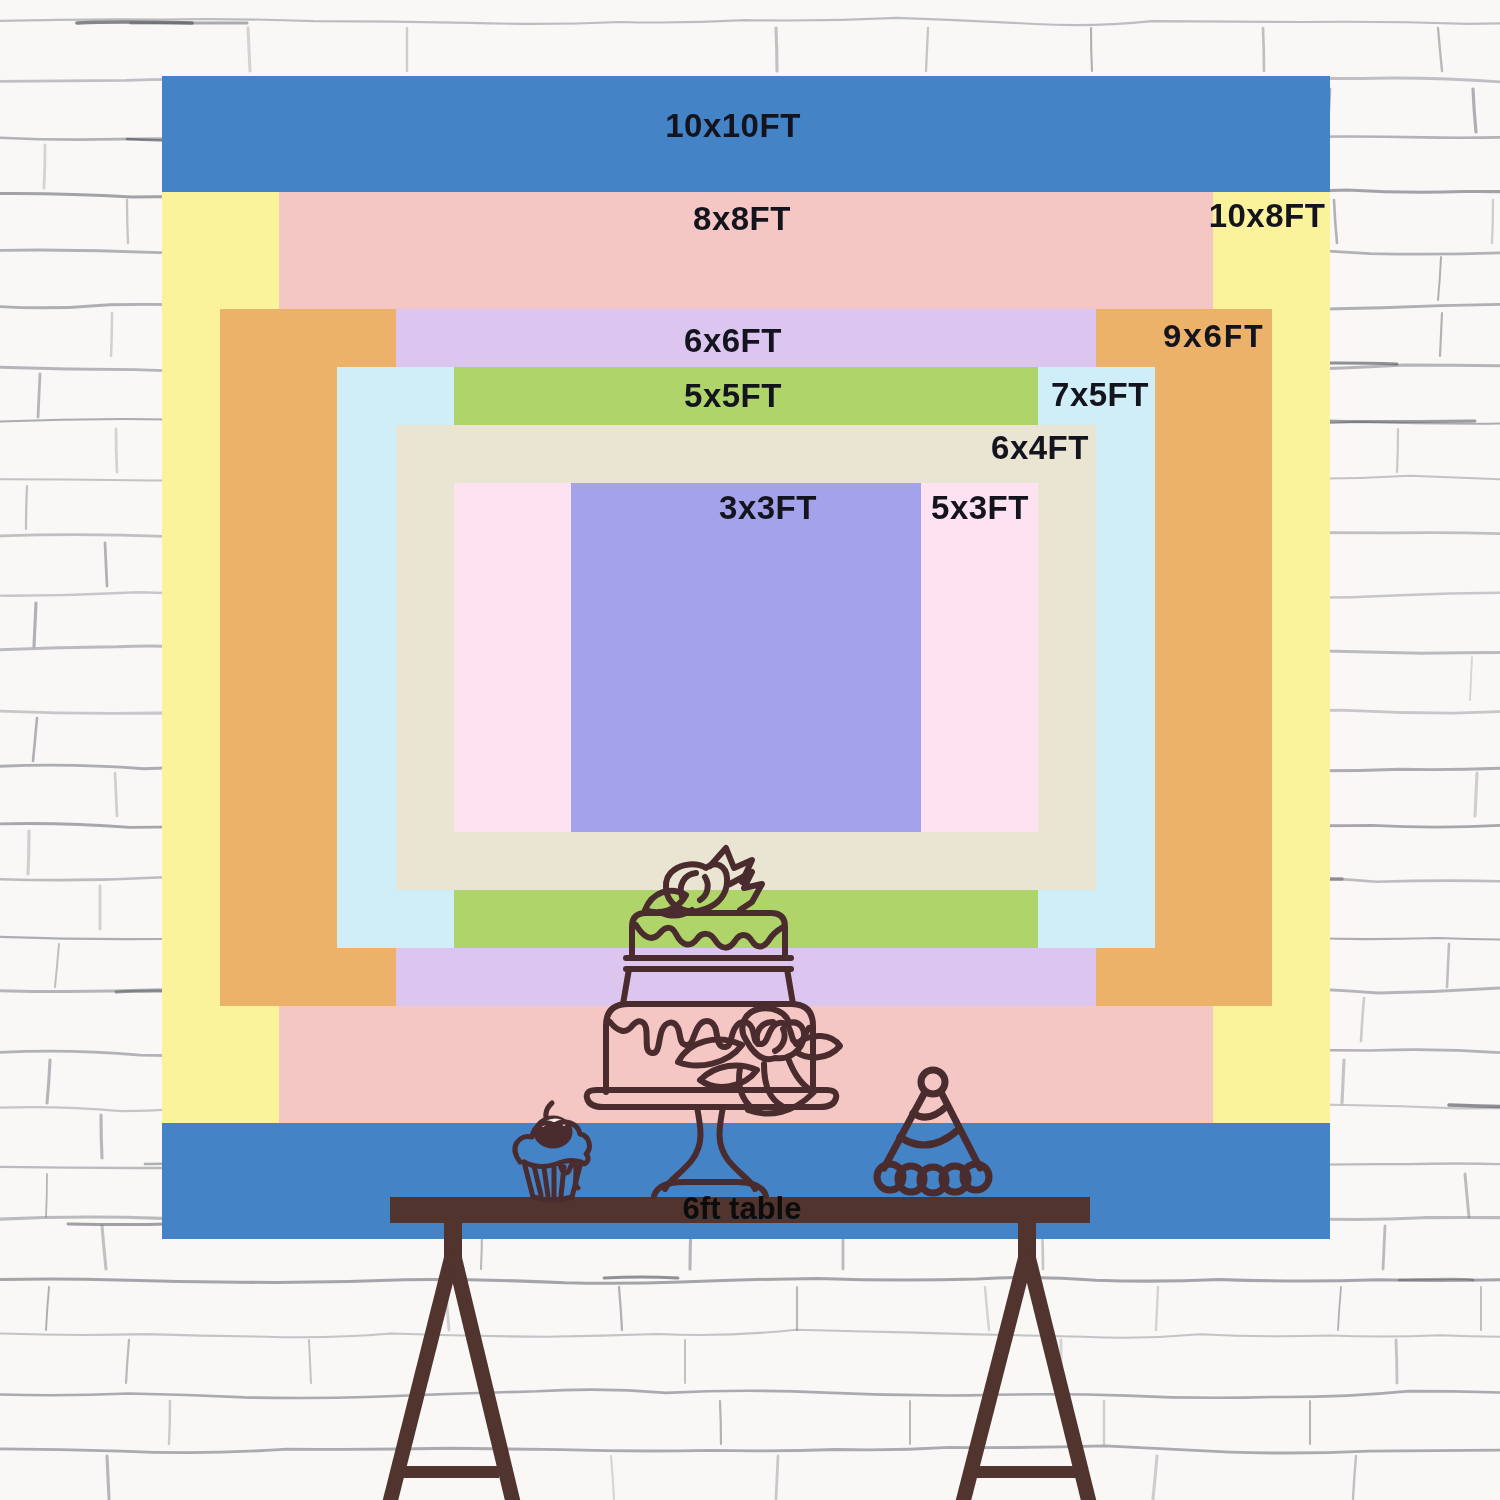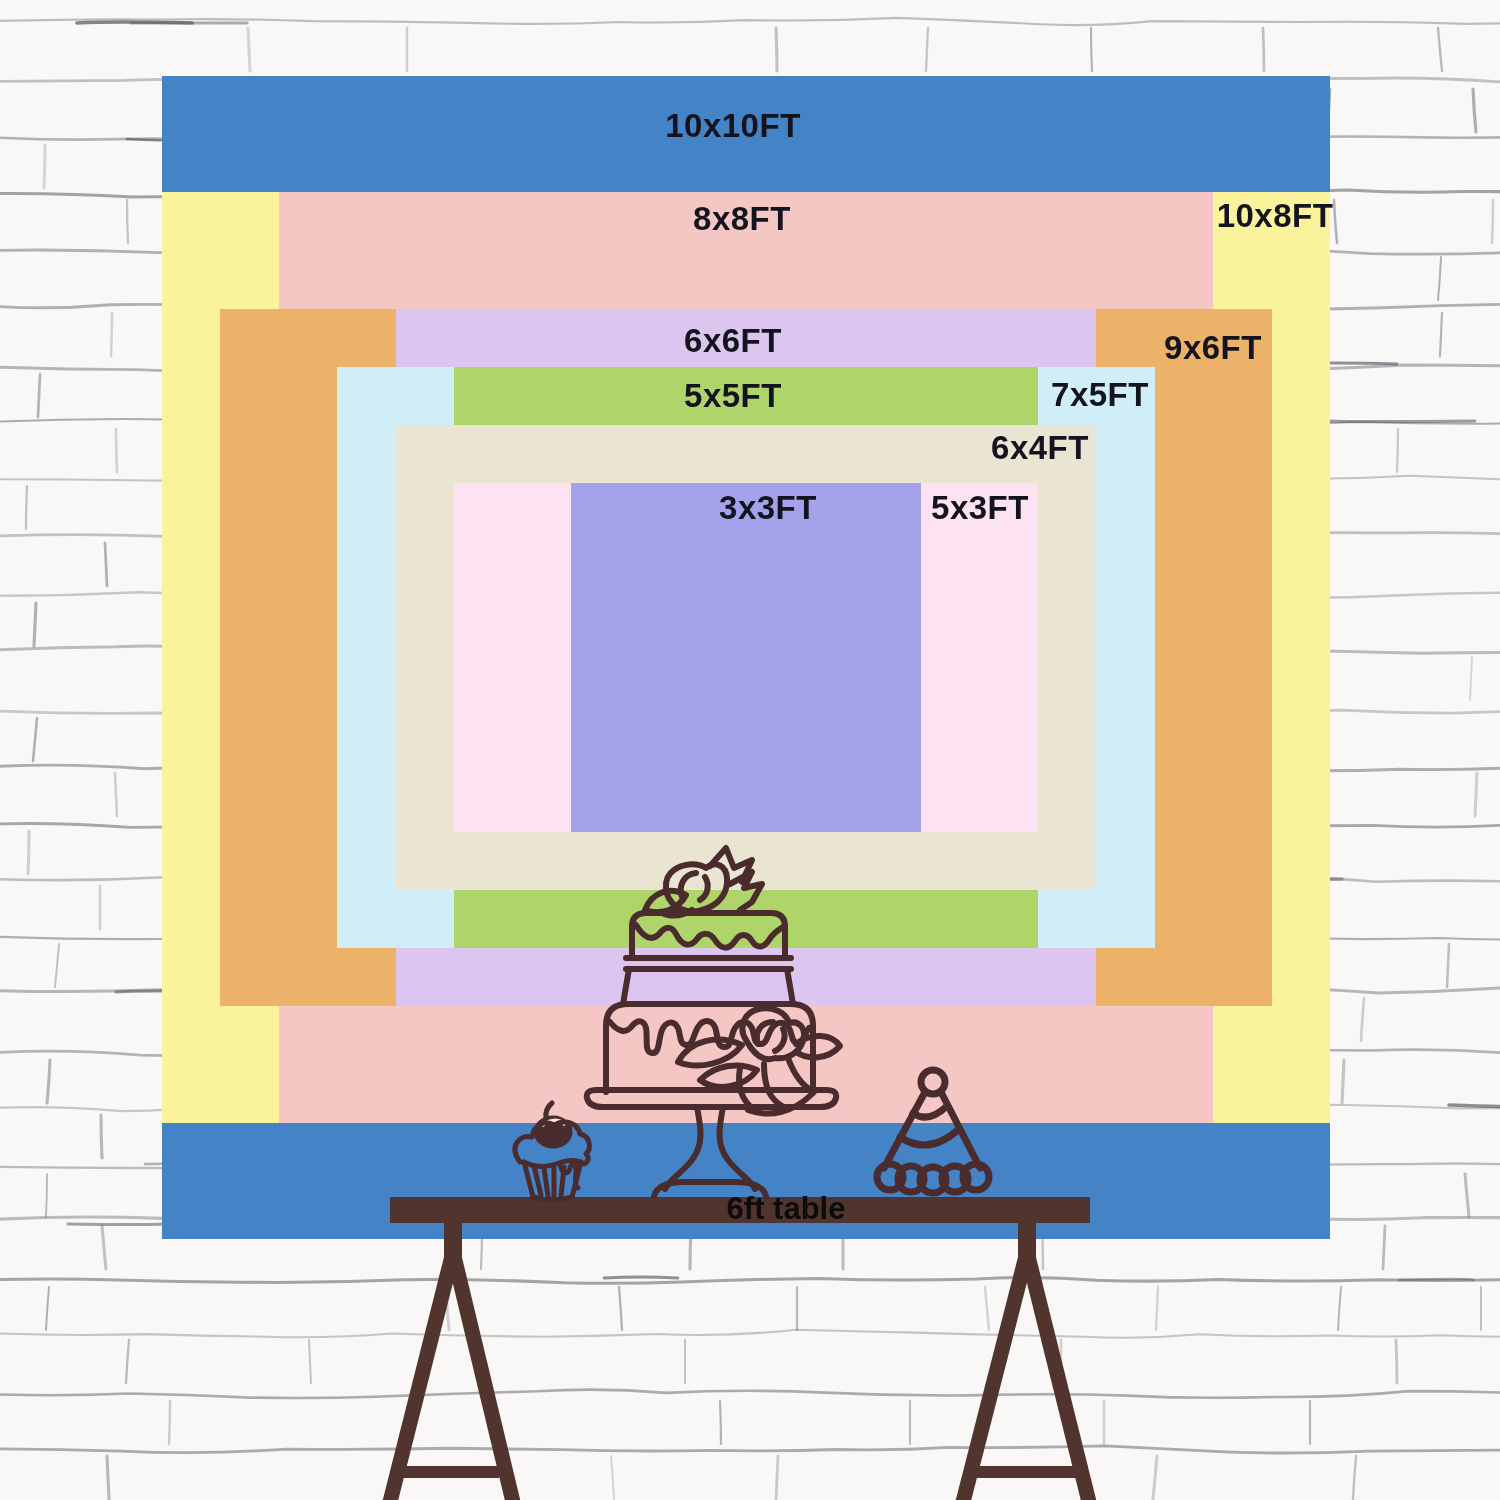--- a/index.html
+++ b/index.html
@@ -14,21 +14,21 @@
   .size-rect{position:absolute;}
   #decor-svg{position:absolute;left:0;top:0;z-index:2;pointer-events:none;}
   #labels{position:absolute;left:0;top:0;width:1500px;height:1500px;z-index:3;pointer-events:none;}
   .size-label{
     position:absolute;transform:translate(-50%,-50%);
     font-size:33px;font-weight:600;letter-spacing:.5px;color:var(--label,#14141f);
     white-space:nowrap;
   }
   #table-label{
     position:absolute;transform:translate(-50%,-50%);z-index:4;
-    font-size:31px;font-weight:600;color:#0c0c0c;white-space:nowrap;margin-left:44px;
+    font-size:31px;font-weight:600;color:#0c0c0c;white-space:nowrap;
   }
   .art{stroke:var(--line,#4a2b2e);fill:none;stroke-linecap:round;stroke-linejoin:round;}
 </style>
 </head>
 <body style="background: rgb(249, 248, 246);">
 
 <div id="stage">
 
   <svg id="wall-svg" width="1500" height="1500" viewBox="0 0 1500 1500">
       <path d="M-5,21.0 Q78,18.7 160,19.5 Q237,18.2 314,21.2 Q392,21.6 469,22.8 Q545,25.3 620,22.0 Q682,23.6 745,20.1 Q821,21.6 897,17.9 Q966,20.3 1035,24.0 Q1093,27.3 1152,21.1 Q1228,21.7 1303,22.0 Q1386,21.0 1468,23.9 Q1533,22.5 1598,23.4" stroke="#83838c" stroke-width="2.183087830517016" opacity="0.5041738540186426" fill="none" stroke-linecap="round"></path>
@@ -349,23 +349,23 @@
       <circle class="art" cx="890" cy="1177" r="13"></circle>
       <circle class="art" cx="911" cy="1179" r="13"></circle>
       <circle class="art" cx="933" cy="1180" r="13"></circle>
       <circle class="art" cx="955" cy="1179" r="13"></circle>
       <circle class="art" cx="976" cy="1177" r="13"></circle>
     </g>
   </svg>
 
   <div id="labels">
       <div class="size-label" style="left: 733px; top: 126px;">10x10FT</div>
-      <div class="size-label" style="left: 1267px; top: 216px; margin-left: 8px;">10x8FT</div>
+      <div class="size-label" style="left: 1267px; top: 216px;">10x8FT</div>
       <div class="size-label" style="left: 736px; top: 219px; margin-left: 6px;">8x8FT</div>
-      <div class="size-label" style="left: 1213px; top: 348px;">9x6FT</div>
+      <div class="size-label" style="left: 1213px; top: 338px; font-family: Liberation Mono, monospace;">9x6FT</div>
       <div class="size-label" style="left: 733px; top: 341px;">6x6FT</div>
       <div class="size-label" style="left: 1100px; top: 395px;">7x5FT</div>
       <div class="size-label" style="left: 733px; top: 396px;">5x5FT</div>
       <div class="size-label" style="left: 1040px; top: 448px;">6x4FT</div>
       <div class="size-label" style="left: 980px; top: 508px;">5x3FT</div>
       <div class="size-label" style="left: 768px; top: 508px;">3x3FT</div>
     </div>
 
   <div id="table-label" style="left:742px;top:1209px;">6ft table</div>
 </div>

